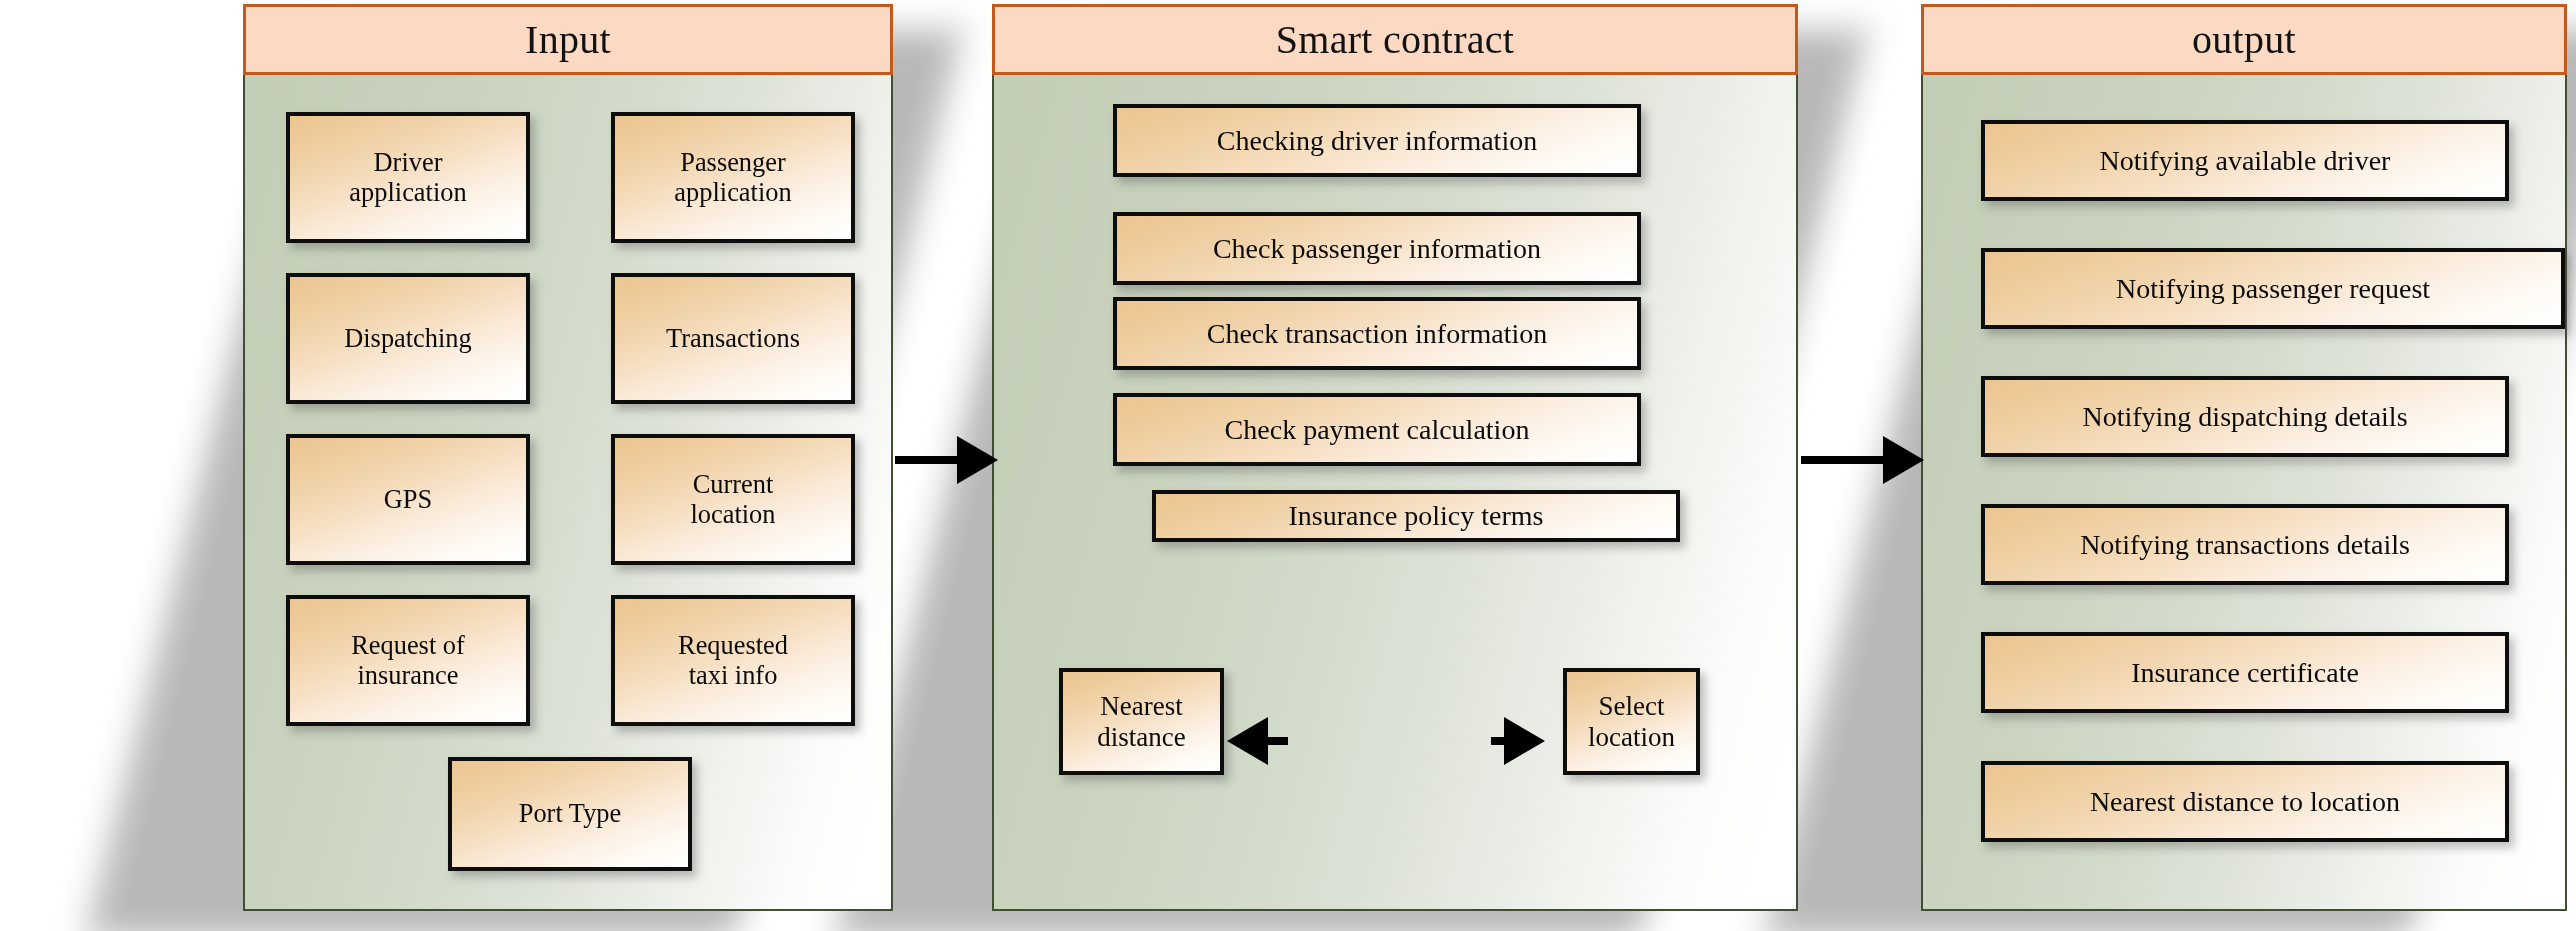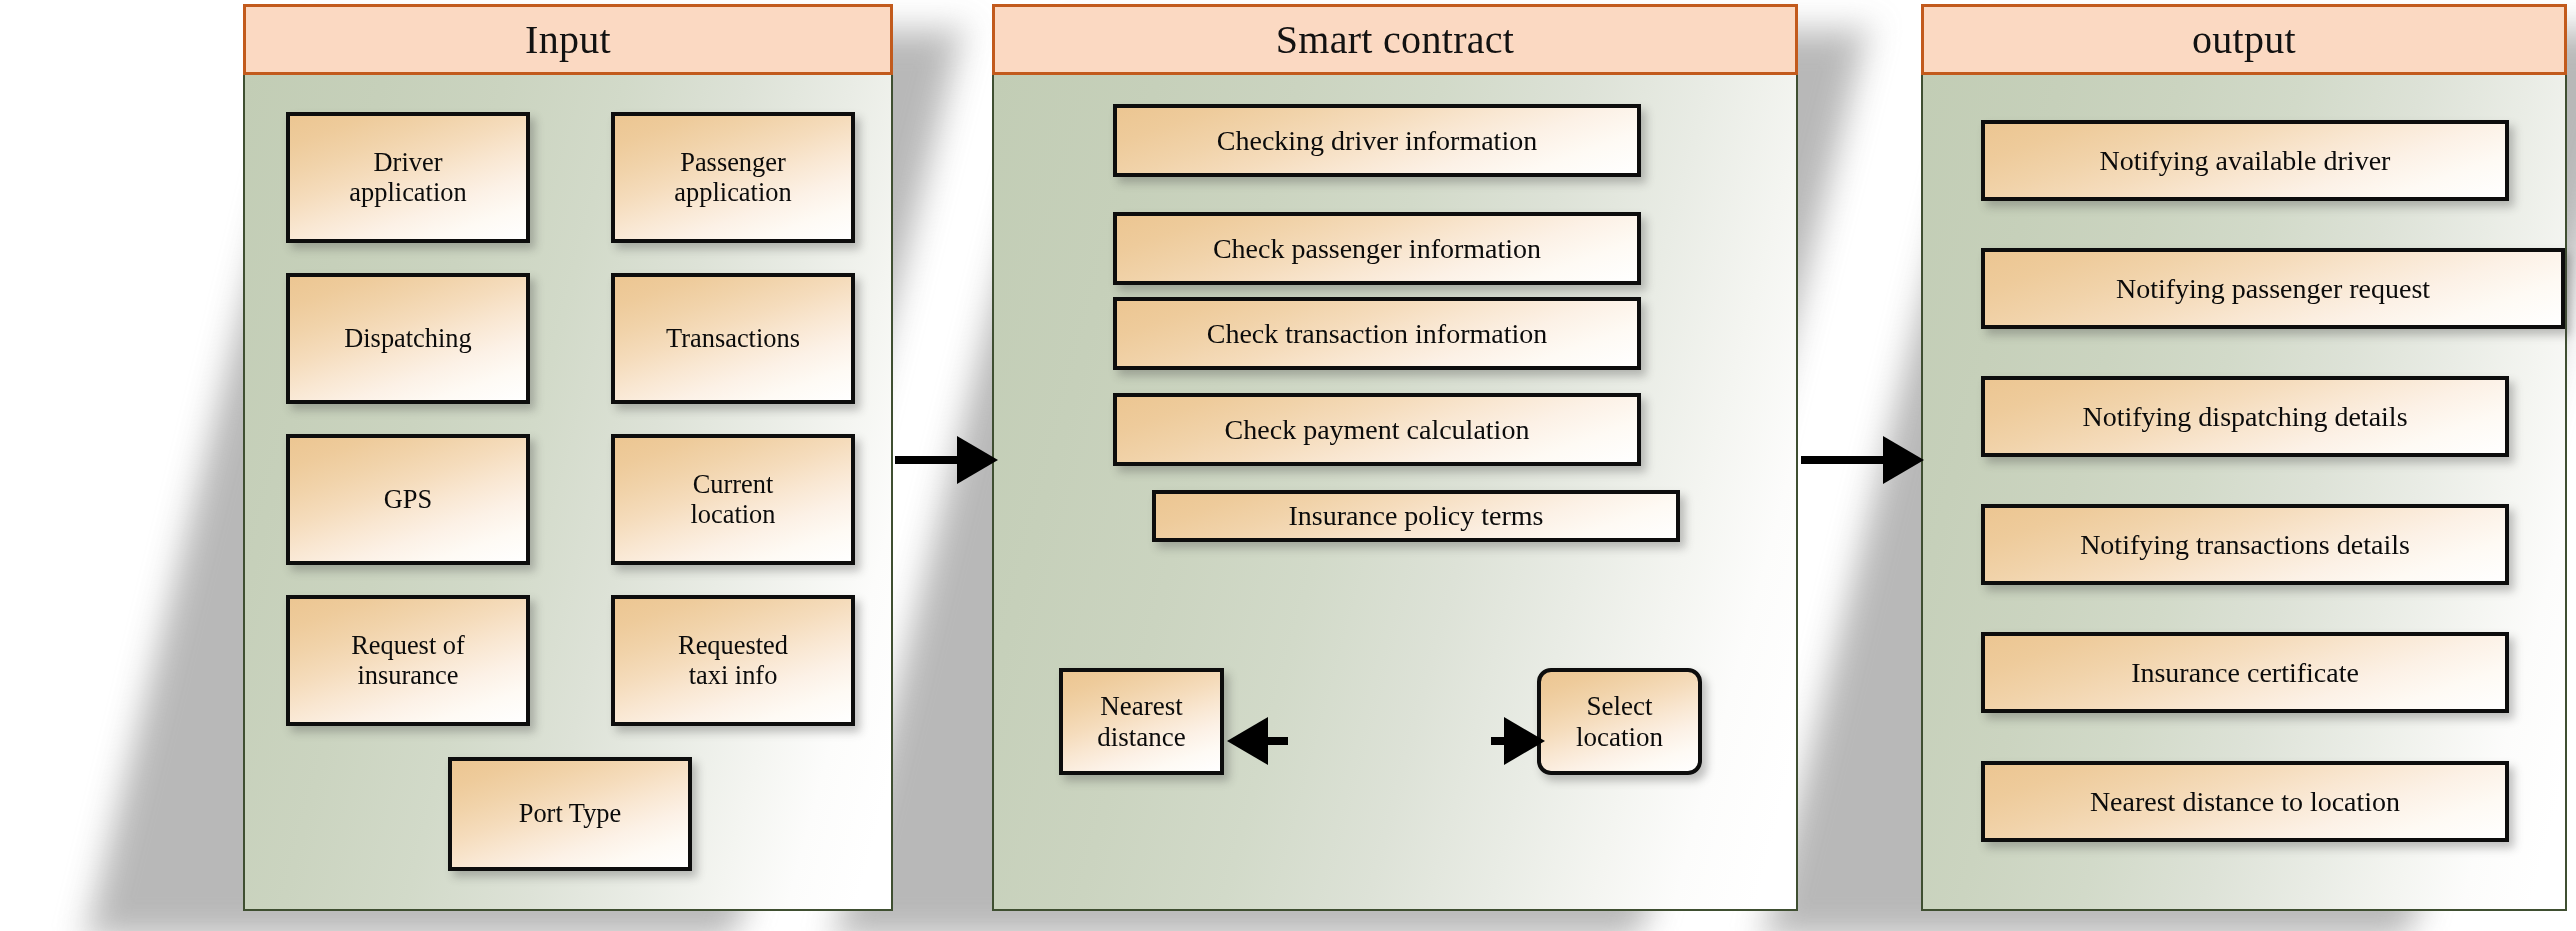--- a/index.html
+++ b/index.html
@@ -231,21 +231,21 @@
     <div class="node wide" style="left:119px; top:222px; width:528px; height:73px;">Check transaction information</div>
 
     <div class="node wide" style="left:119px; top:318px; width:528px; height:73px;">Check payment calculation</div>
 
     <div class="node wide" style="left:119px; top:415px; width:528px; height:52px;margin-left:39px;">Insurance policy terms</div>
 
     <div class="node medium" style="left:65px; top:593px; width:165px; height:107px; white-space:pre-line;">Nearest
 distance</div>
 
 
-    <div class="node medium" style="left:543px; top:593px; width:165px; height:107px; white-space:pre-line;border-radius:14px;">Select
+    <div class="node medium" style="left:569px; top:593px; width:137px; height:107px; white-space:pre-line;">Select
 location</div>
 
     <div class="arrow" style="left:233px; top:642px;">
       <div class="arrow-head-left"></div>
       <div class="arrow-shaft" style="width:21px;"></div>
     </div>
 
     <div class="arrow" style="left:497px; top:642px;">
       <div class="arrow-shaft" style="width:14.5px;"></div>
       <div class="arrow-head-right"></div>

